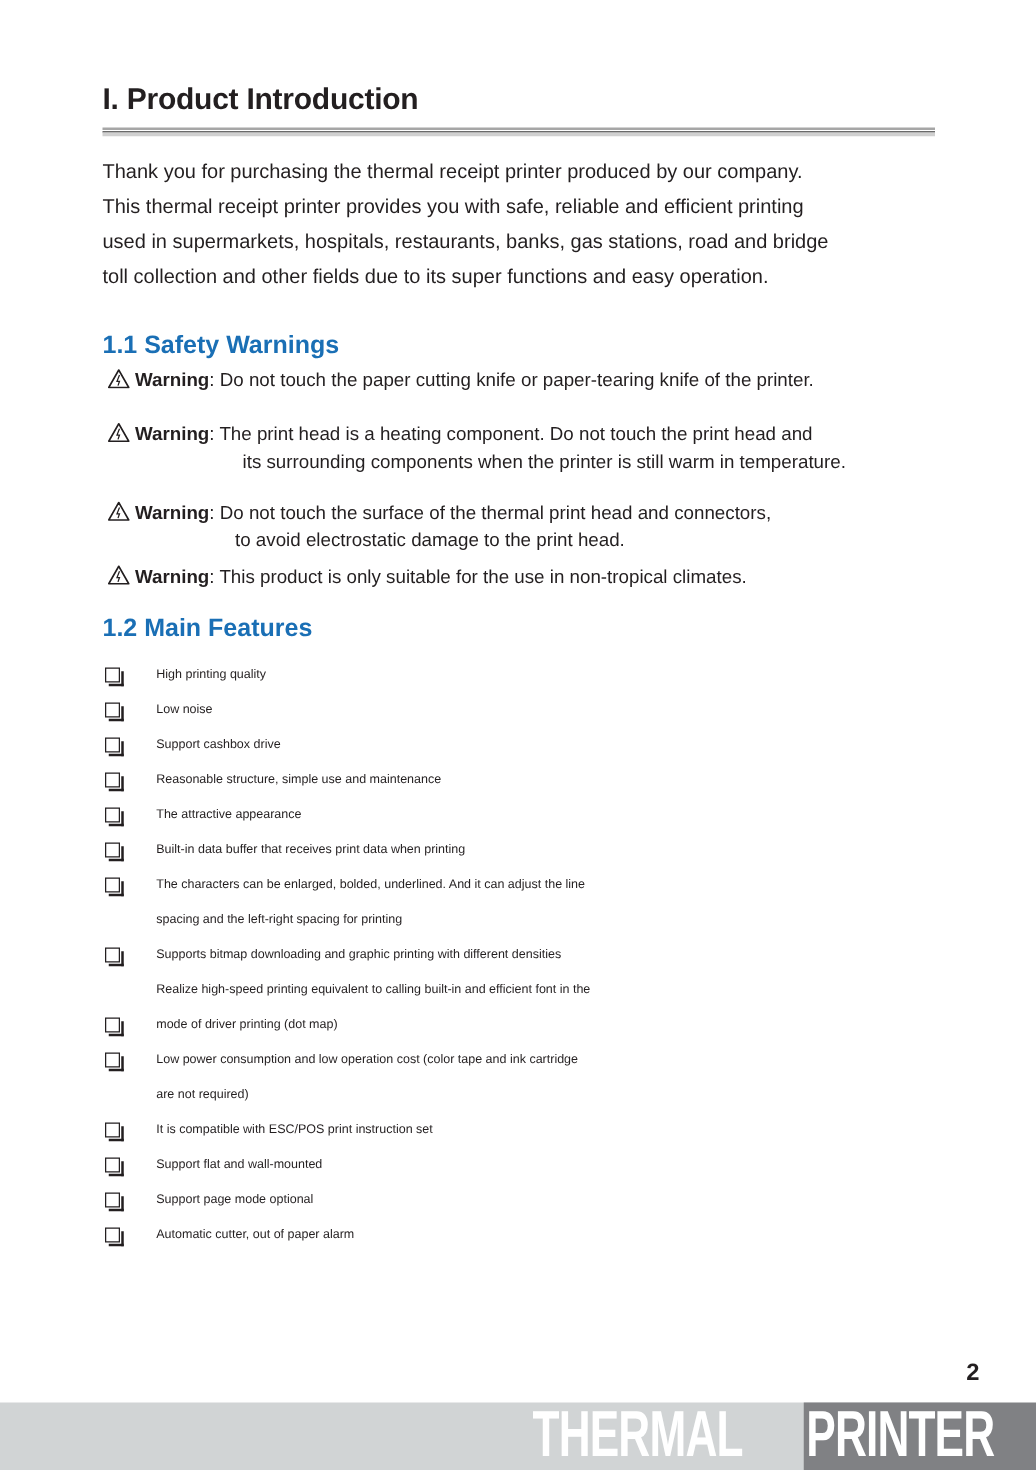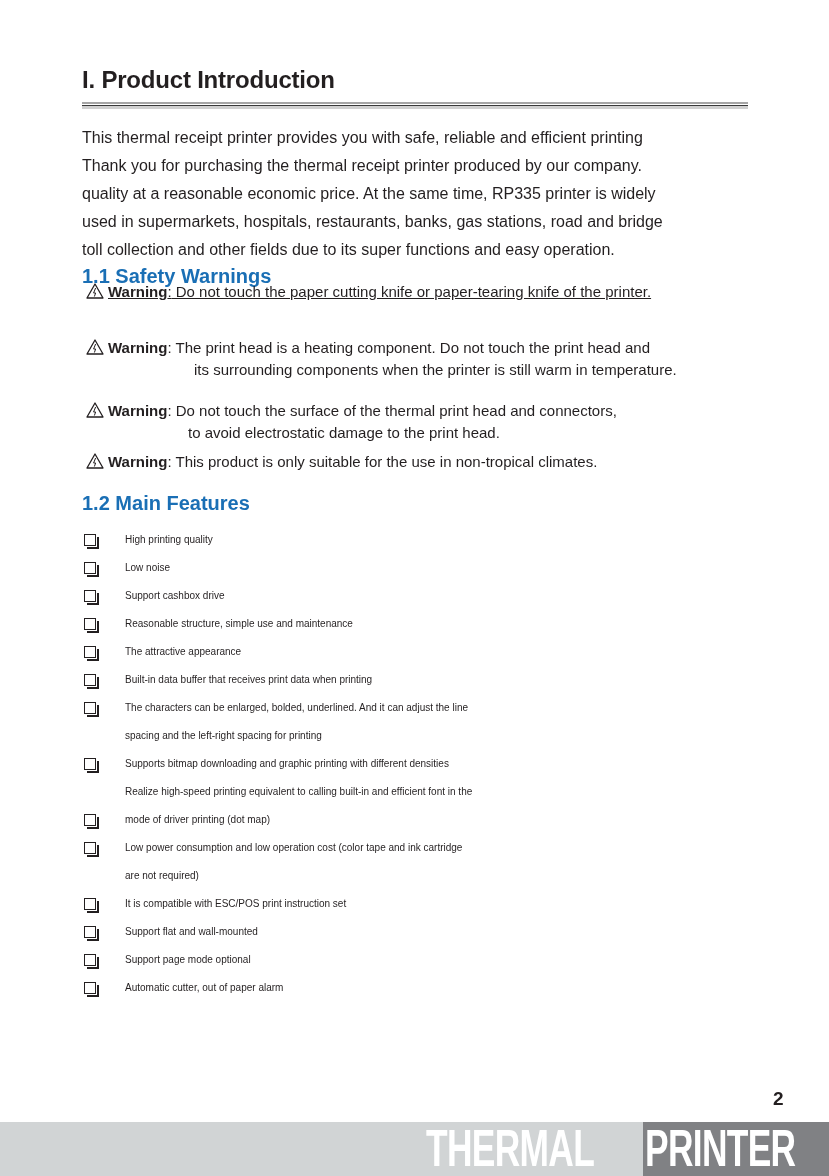--- a/index.html
+++ b/index.html
@@ -35,31 +35,30 @@
 <body>
 
 <h1 class="page-title">I. Product Introduction</h1>
 <div class="title-rule">
   <div class="r1"></div>
     <div class="r2"></div>
     <div class="r3"></div>
 </div>
 
 <div class="intro">
+  <p>Thank you for purchasing the thermal receipt printer produced by our company.</p>
   <p>This thermal receipt printer provides you with safe, reliable and efficient printing</p>
-  <p>Thank you for purchasing the thermal receipt printer produced by our company.</p>
-  <p>quality at a reasonable economic price. At the same time, RP335 printer is widely</p>
   <p>used in supermarkets, hospitals, restaurants, banks, gas stations, road and bridge</p>
   <p>toll collection and other fields due to its super functions and easy operation.</p>
 </div>
 
 <h2 class="section-heading" style="top:265px;">1.1 Safety Warnings</h2>
 
 <div id="warnings">
-    <div class="warning" style="top: 281px; text-decoration: underline;"><span class="icon"><svg viewBox="0 0 18 16" width="18" height="16">
+    <div class="warning" style="top: 294px;"><span class="icon"><svg viewBox="0 0 18 16" width="18" height="16">
           <path d="M9 1 L17 15 L1 15 Z" fill="none" stroke="#231f20" stroke-width="1.3" stroke-linejoin="round"></path>
           <path d="M9.6 5 L7.6 10 L9.6 10 L8.4 13.5" fill="none" stroke="#231f20" stroke-width="1"></path>
         </svg></span><span class="label">Warning</span><span>:</span><span> Do not touch the paper cutting knife or paper-tearing knife of the printer.</span></div>
     <div class="warning" style="top: 337px;"><span class="icon"><svg viewBox="0 0 18 16" width="18" height="16">
           <path d="M9 1 L17 15 L1 15 Z" fill="none" stroke="#231f20" stroke-width="1.3" stroke-linejoin="round"></path>
           <path d="M9.6 5 L7.6 10 L9.6 10 L8.4 13.5" fill="none" stroke="#231f20" stroke-width="1"></path>
         </svg></span><span class="label">Warning</span><span>:</span><span> The print head is a heating component. Do not touch the print head and</span><span class="cont" style="padding-left: 108px;">its surrounding components when the printer is still warm in temperature.</span></div>
     <div class="warning" style="top: 400px;"><span class="icon"><svg viewBox="0 0 18 16" width="18" height="16">
           <path d="M9 1 L17 15 L1 15 Z" fill="none" stroke="#231f20" stroke-width="1.3" stroke-linejoin="round"></path>
           <path d="M9.6 5 L7.6 10 L9.6 10 L8.4 13.5" fill="none" stroke="#231f20" stroke-width="1"></path>

